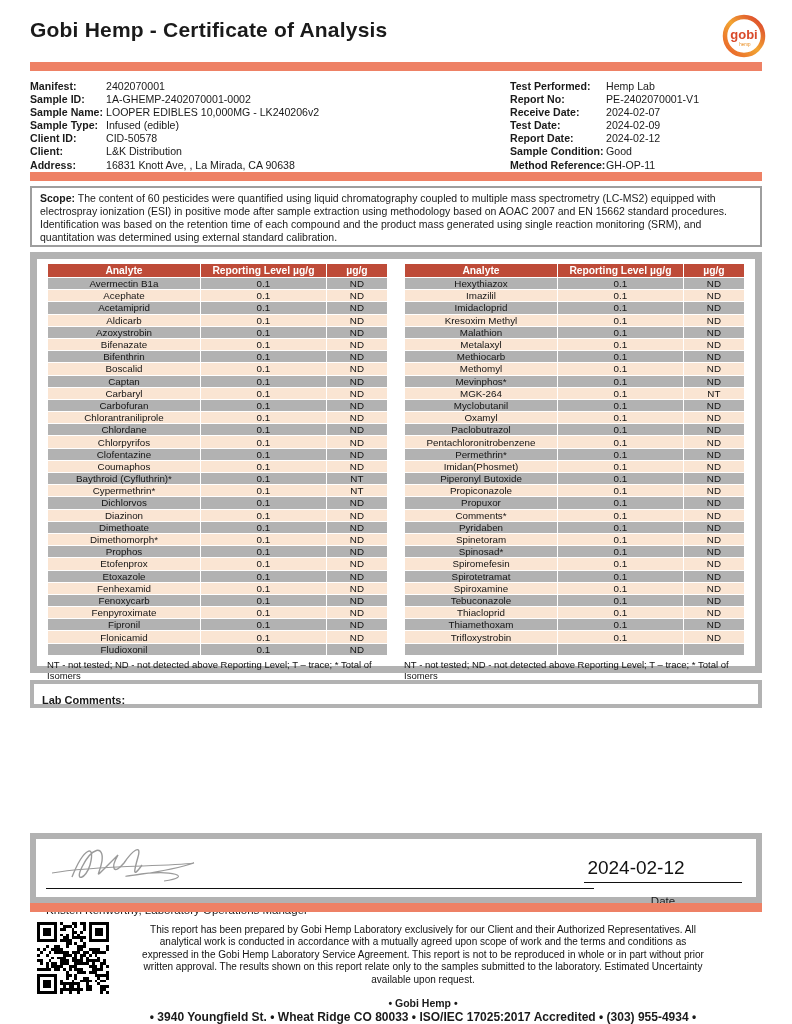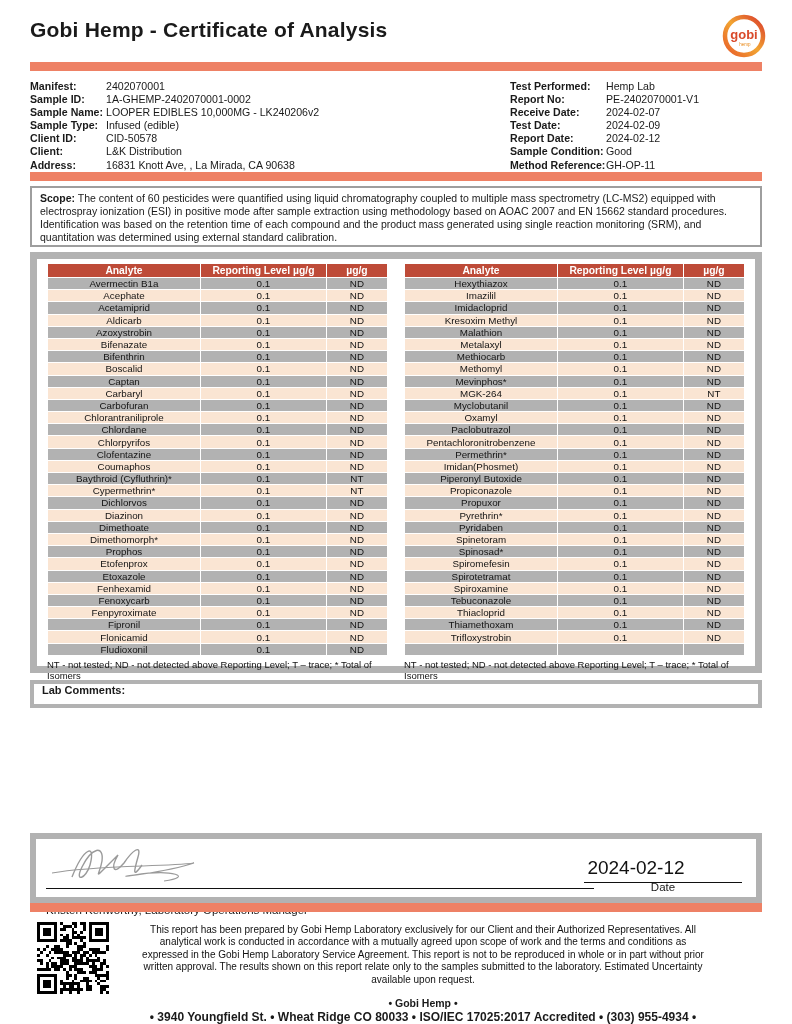--- a/index.html
+++ b/index.html
@@ -36,30 +36,30 @@
   table.results th{background:var(--hdr-red);color:#fff;font-weight:bold;font-size:10.3px;height:14px;
                    border:1px solid #fff;padding:0 4px;}
   table.results td{font-size:9.8px;text-align:center;height:12.2px;border:1px solid #e8e8e8;
                    padding:0 2px;white-space:nowrap;overflow:hidden;color:#141414;}
   table.results tr.odd td{background:var(--row-gray);border-color:#fff;}
   table.results tr.even td{background:var(--row-peach);border-color:#fff;}
   .col-analyte{width:45%;} .col-rl{width:37%;} .col-ug{width:18%;}
   .footnote{font-size:9.5px;margin-top:3px;color:#111;}
 
   .labcomments-frame{position:absolute;left:30px;top:680px;width:732px;height:28px;background:var(--frame-gray);padding:4px;}
-  .labcomments-inner{background:#fff;width:100%;height:100%;padding:0 8px;font-size:11px;font-weight:bold;}
+  .labcomments-inner{background:#fff;width:100%;height:100%;padding:10px 8px;font-size:11px;font-weight:bold;}
 
   .sig-frame{position:absolute;left:30px;top:833px;width:732px;height:70px;background:var(--frame-gray);padding:6px;}
   .sig-inner{position:relative;background:#fff;width:100%;height:100%;}
   .sig-svg{position:absolute;left:8px;top:0px;}
   .sig-line{position:absolute;left:10px;top:49px;width:548px;border-top:1.6px solid #111;}
   .sig-name{position:absolute;left:10px;top:65px;font-size:11.5px;}
   .date-value{position:absolute;right:40px;top:18px;width:160px;text-align:center;font-size:19px;color:#111;}
   .date-line{position:absolute;right:14px;top:43px;width:158px;border-top:1.6px solid #111;}
-  .date-label{position:absolute;right:14px;top:42px;width:158px;text-align:center;font-size:11.5px;}
+  .date-label{position:absolute;right:14px;top:56px;width:158px;text-align:center;font-size:11.5px;}
 
   .footer{position:absolute;left:0;top:920px;width:792px;}
   .qr{position:absolute;left:37px;top:2px;width:72px;height:72px;}
   .footer-text{position:absolute;left:140px;top:4px;width:566px;text-align:center;}
   .disclaimer{font-size:10px;line-height:12.4px;color:#111;}
   .brand{font-size:10.5px;font-weight:bold;margin-top:11px;}
   .address{font-size:12px;font-weight:bold;margin-top:1px;}
 </style>
 </head>
 <body>
@@ -423,21 +423,21 @@
                 <td>Propiconazole</td>
                 <td>0.1</td>
                 <td>ND</td>
               </tr>
               <tr class="odd">
                 <td>Propuxor</td>
                 <td>0.1</td>
                 <td>ND</td>
               </tr>
               <tr class="even">
-                <td>Pyrethrin*</td>
+                <td>Comments*</td>
                 <td>0.1</td>
                 <td>ND</td>
               </tr>
               <tr class="odd">
                 <td>Pyridaben</td>
                 <td>0.1</td>
                 <td>ND</td>
               </tr>
               <tr class="even">
                 <td>Spinetoram</td>

